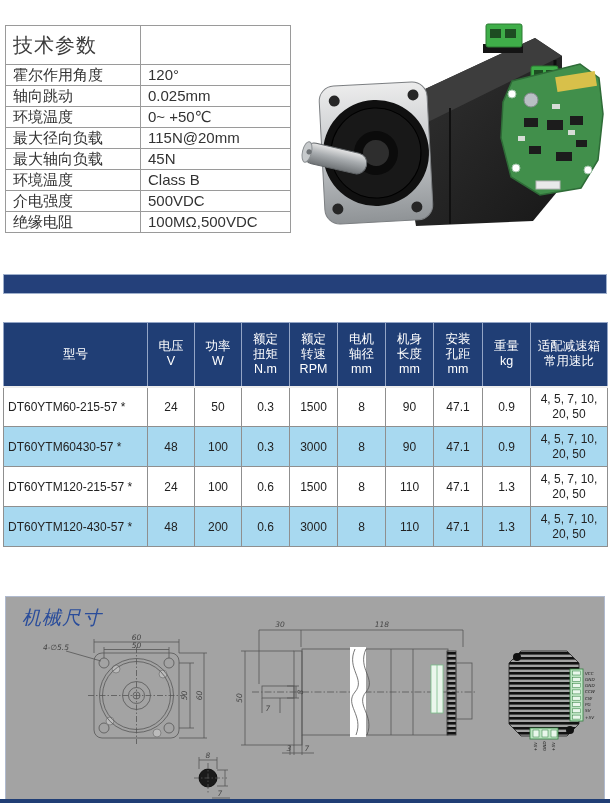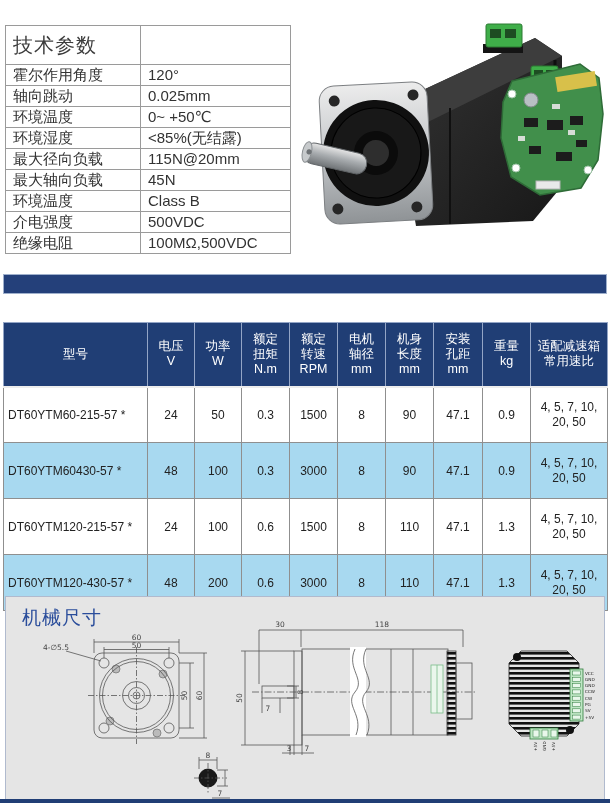--- a/index.html
+++ b/index.html
@@ -17,24 +17,24 @@
   
   .banner { position:absolute; left:3px; top:274px; width:604px; height:20px; background:#24407a; border:1px solid #9fb0cc; }
 
   
   table.spec { position:absolute; left:3px; top:322px; width:604px; border-collapse:collapse; table-layout:fixed; }
   table.spec th { background:#203e75; color:#fff; font-weight:normal; font-size:12.5px; line-height:15px; border:1px solid #93a5c6; border-bottom:2px solid #ededed; white-space:pre-line; height:64px; vertical-align:middle; text-align:center; }
   table.spec td { border:1px solid #8f8f8f; color:#222; font-size:12px; text-align:center; vertical-align:middle; background:#fff; padding:0; }
   table.spec td.model { text-align:left; padding-left:4px; font-size:12px; white-space:nowrap; }
   table.spec td.ratio { font-size:12px; line-height:15px; white-space:pre-line; }
   table.spec tr.hl td { background:#a8d9f0; }
-  table.spec tr.data { height:56px; }
-
-  
-  .mech { position:absolute; left:5px; top:596px; width:600px; height:204px; border:1px solid #b0bace; background:#e5e5e5; }
+  table.spec tr.data { height:40px; }
+
+  
+  .mech { position:absolute; left:5px; top:596px; width:600px; height:204px; border:1px solid #b0bace; background:#a3a3a3;font-style:italic; }
   .mech-title { position:absolute; left:16px; top:8px; font-size:19px; color:#2a4d9b; letter-spacing:1px; }
   .mech svg.drawing { position:absolute; left:0; top:0; }
   .bottom-bar { position:absolute; left:0px; top:799px; width:610px; height:4px; background:#203e75; }
 
   svg text.dim { fill:#444; font-size:7.5px; font-family:"DejaVu Sans",sans-serif; }
   svg text.pin { fill:#222; font-size:4.2px; font-family:"DejaVu Sans",sans-serif; }
 </style>
 </head>
 <body>
 
@@ -54,24 +54,20 @@
           <td>霍尔作用角度</td>
           <td>120°</td>
         </tr>
     <tr>
           <td>轴向跳动</td>
           <td>0.025mm</td>
         </tr>
     <tr>
           <td>环境温度</td>
           <td>0~ +50℃</td>
-        </tr>
-    <tr>
-          <td>环境湿度</td>
-          <td>&lt;85%(无结露)</td>
         </tr>
     <tr>
           <td>最大径向负载</td>
           <td>115N@20mm</td>
         </tr>
     <tr>
           <td>最大轴向负载</td>
           <td>45N</td>
         </tr>
     <tr>

